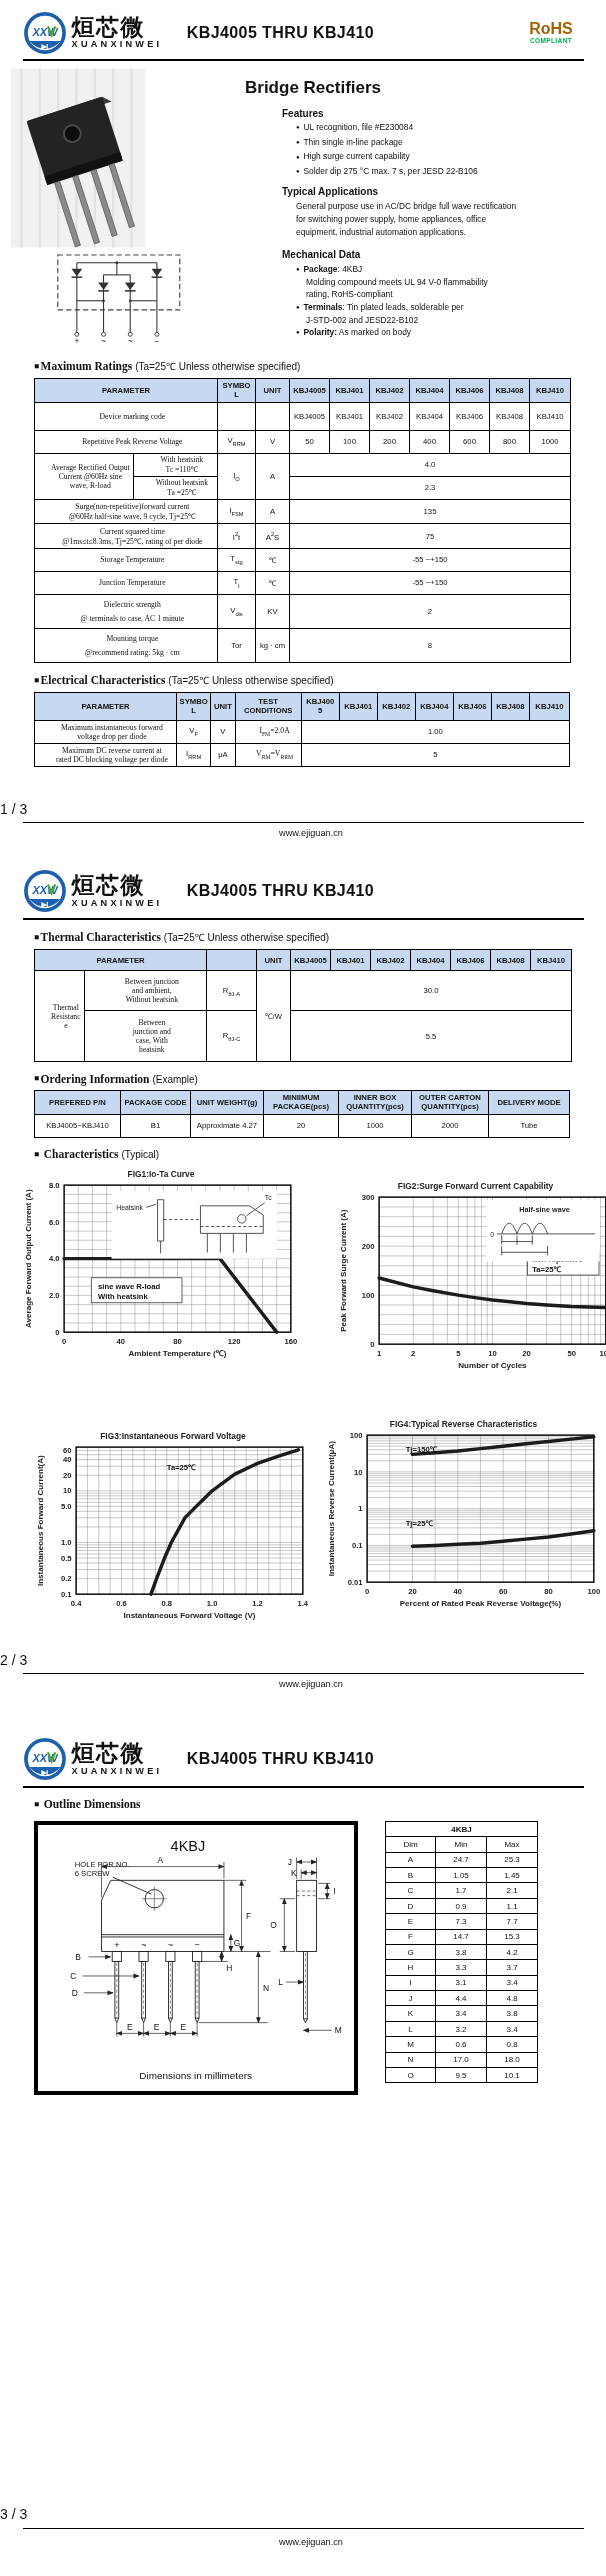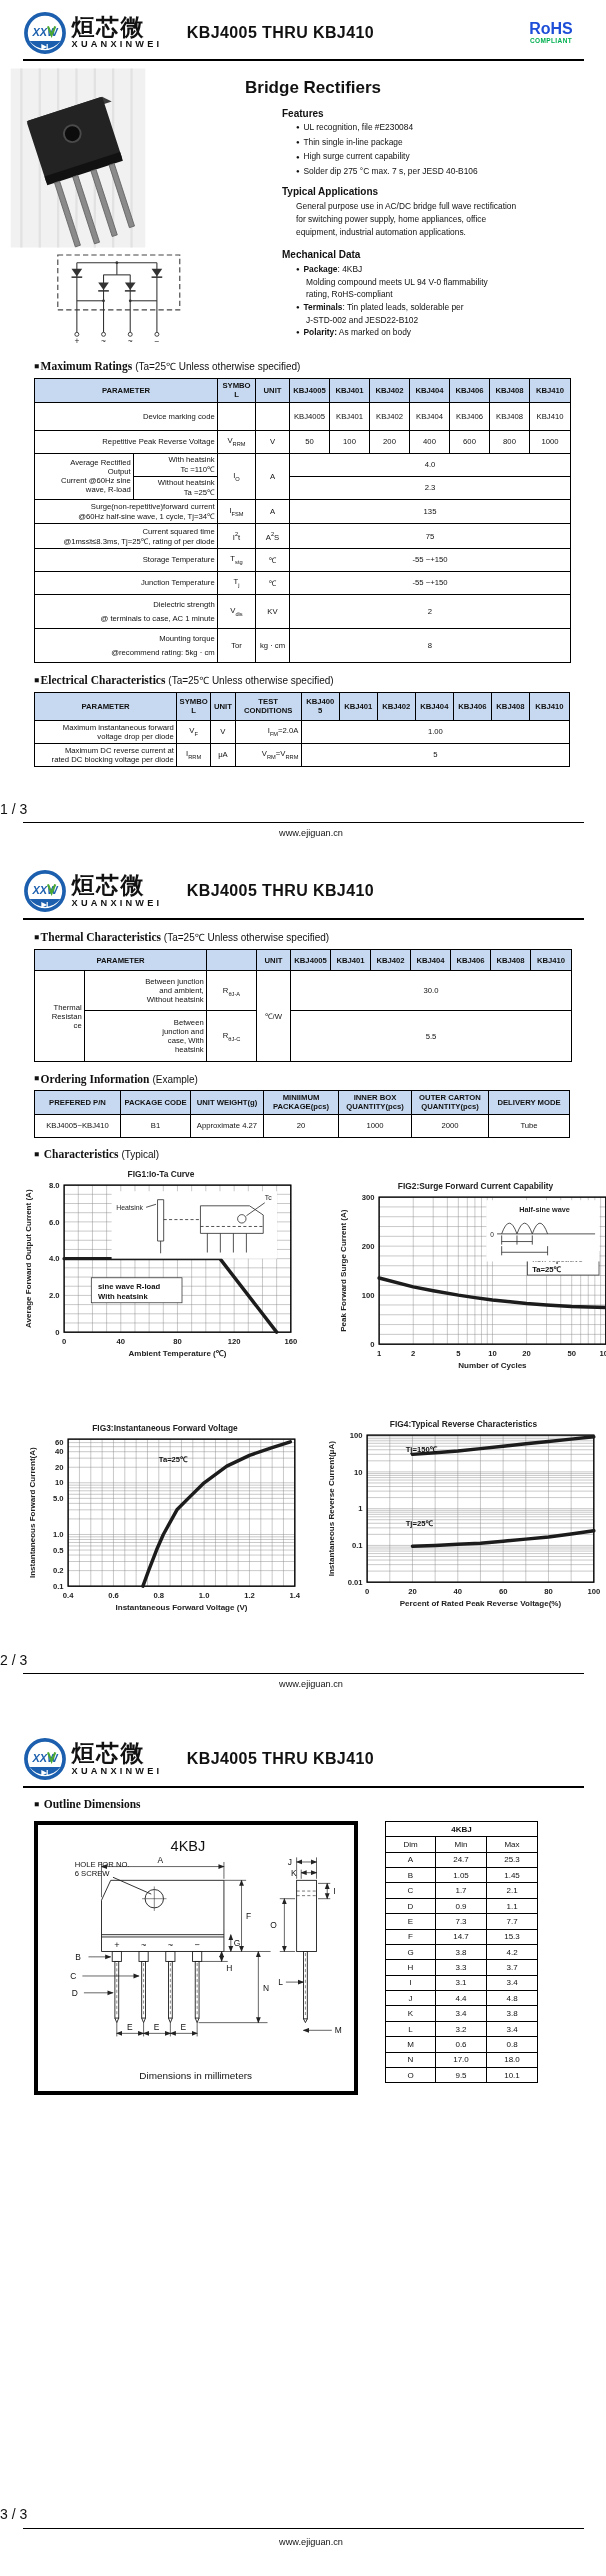--- a/index.html
+++ b/index.html
@@ -9,21 +9,21 @@
   #p1{height:846px;} #p2{height:851px;} #p3{height:879px;}
   
   .hdr{display:flex;align-items:center;margin:0 23px;border-bottom:2.3px solid #000;padding:10.7px 0 4.6px 0;}
   #p2 .hdr{padding-top:23px;} #p3 .hdr{padding-top:40px;}
   .logo{display:flex;align-items:center;}
   .logo-txt{margin-left:4.6px;}
   .logo-cn{font-size:23px;font-weight:bold;letter-spacing:1.5px;line-height:1;}
   .logo-en{font-size:9.2px;font-weight:bold;letter-spacing:3.2px;line-height:1;margin-top:1.5px;}
   .doc-title{font-size:16px;font-weight:bold;margin-left:24.5px;flex:1;letter-spacing:0.4px;}
   .rohs{width:66px;text-align:center;}
-  .rohs-1{color:#1d4ed8;font-size:16px;font-weight:bold;line-height:1;}
+  .rohs-1{color:#a16207;font-size:16px;font-weight:bold;line-height:1;}
   .rohs-2{color:#00b050;font-size:6.5px;font-weight:bold;letter-spacing:0.4px;}
   
   .hero{display:flex;margin-top:6.1px;}
   .hero-left{width:245px;}
   .hero-right{width:344px;}
   .prod-title{font-size:17px;font-weight:bold;margin:10.7px 0 0 0;}
   .sub-h{font-size:10px;font-weight:bold;margin:10px 0 3.1px 37px;}
   .feat{margin:0;padding:0;list-style:none;}
   .feat li{font-size:8.4px;margin:0 0 4.6px 51px;}
   .dot{font-size:6.1px;vertical-align:0.8px;margin-right:3.8px;}
@@ -34,21 +34,21 @@
   .mech .cont{margin-left:61px;}
   
   .sec{font-size:11.5px;margin:10.7px 0 4.6px 34px;font-weight:normal;}
   .sec .blt{font-size:8.4px;vertical-align:1.5px;margin-right:1.5px;}
   .sec .sb{font-weight:bold;font-size:11.5px;font-family:Liberation Serif, serif;}
   .sec .sr{font-size:10px;}
   
   .t{border-collapse:collapse;table-layout:fixed;width:536px;margin-left:34px;font-size:7.7px;border:1.1px solid #000;}
   .t td{border:0.8px solid #000;text-align:center;vertical-align:middle;padding:1.5px 2.3px;word-wrap:break-word;}
   .t tr.th td{background:#c6d9f1;font-weight:bold;}
-  .t .pl{text-align:right;padding-left:15px;}
+  .t .pl{text-align:center;padding-left:15px;font-family:Liberation Serif, serif;}
   .t sub{font-size:5.7px;}
   .t sup{font-size:5.7px;}
   .t .l2 span{display:block;}
   .dimt{border-collapse:collapse;table-layout:fixed;width:151px;font-size:8px;border:1.1px solid #000;}
   .dimt td{border:0.8px solid #000;text-align:center;padding:1.1px 1.5px;height:12.2px;}
   .dimt .tt td{font-weight:bold;}
   
   .figs{display:grid;grid-template-columns:291px 291px;column-gap:11.5px;row-gap:20px;padding:4.6px 0 0 20px;}
   .fig{width:282px;}
   .fig-title{text-align:center;font-size:8.4px;font-weight:bold;color:#222;margin-bottom:0;}
@@ -157,21 +157,21 @@
           </g>
         </svg>
       </div>
       <div class="hero-right">
         <h1 class="prod-title">Bridge Rectifiers</h1>
         <div class="sub-h">Features</div>
         <ul class="feat">
           <li><span class="dot">●</span><span>UL recognition, file #E230084</span></li>
           <li><span class="dot">●</span><span>Thin single in-line package</span></li>
           <li><span class="dot">●</span><span>High surge current capability</span></li>
-          <li><span class="dot">●</span><span>Solder dip 275 °C max. 7 s, per JESD 40-B106</span></li>
+          <li><span class="dot">●</span><span>Solder dip 275 °C max. 7 s, per JESD 22-B106</span></li>
         </ul>
         <div class="sub-h">Typical  Applications</div>
         <p class="apps-p">
           <span>General purpose use in AC/DC bridge full wave rectification</span>
           <span>for switching power supply, home appliances, office</span>
           <span>equipment, industrial automation applications.</span>
         </p>
         <div class="sub-h">Mechanical Data</div>
         <div class="mech">
           <div class="ln"><span class="dot">●</span><b>Package</b><span>: 4KBJ</span></div>
@@ -254,21 +254,21 @@
       <tr style="height:23px">
         <td class="pl l2">
               <span>Without heatsink</span>
               <span>Ta =25℃</span>
             </td>
         <td colspan="7">2.3</td>
       </tr>
       <tr style="height:24.5px">
         <td colspan="2" class="pl l2">
               <span>Surge(non-repetitive)forward current</span>
-              <span>@60Hz half-sine wave, 1 cycle, Tj=34℃</span>
+              <span>@60Hz half-sine wave, 9 cycle, Tj=25℃</span>
             </td>
         <td><span>I</span><sub>FSM</sub></td>
         <td>A</td>
         <td colspan="7">135</td>
       </tr>
       <tr style="height:24.5px">
         <td colspan="2" class="pl l2">
               <span>Current squared time</span>
               <span>@1ms≤t≤8.3ms, Tj=25℃, rating of per diode</span>
             </td>
@@ -625,21 +625,21 @@
                 <line x1="256" y1="58" x2="256" y2="70"></line>
               <line x1="216" y1="66" x2="236" y2="66"></line>
                 <line x1="236" y1="66" x2="256" y2="66"></line>
               <line x1="216" y1="72" x2="216" y2="84"></line>
                 <line x1="276" y1="72" x2="276" y2="84"></line>
               <line x1="216" y1="80" x2="276" y2="80"></line>
             </g>
           </g>
         </svg>
       </figure>
-      <figure class="fig" style="margin:4px">
+      <figure class="fig" style="margin:12px">
         <figcaption class="fig-title">FIG3:Instantaneous Forward Voltage</figcaption>
         <svg id="fig3" width="282" height="193" viewBox="0 0 365 252">
             <g class="plot">
               <line x1="56" y1="8" x2="56" y2="200" stroke="#888" stroke-width="0.6"></line>
               <line x1="70.8" y1="8" x2="70.8" y2="200" stroke="#888" stroke-width="0.6"></line>
               <line x1="85.6" y1="8" x2="85.6" y2="200" stroke="#888" stroke-width="0.6"></line>
               <line x1="100.4" y1="8" x2="100.4" y2="200" stroke="#888" stroke-width="0.6"></line>
               <line x1="115.20000000000003" y1="8" x2="115.20000000000003" y2="200" stroke="#888" stroke-width="0.6"></line>
               <line x1="130.00000000000006" y1="8" x2="130.00000000000006" y2="200" stroke="#888" stroke-width="0.6"></line>
               <line x1="144.80000000000007" y1="8" x2="144.80000000000007" y2="200" stroke="#888" stroke-width="0.6"></line>

